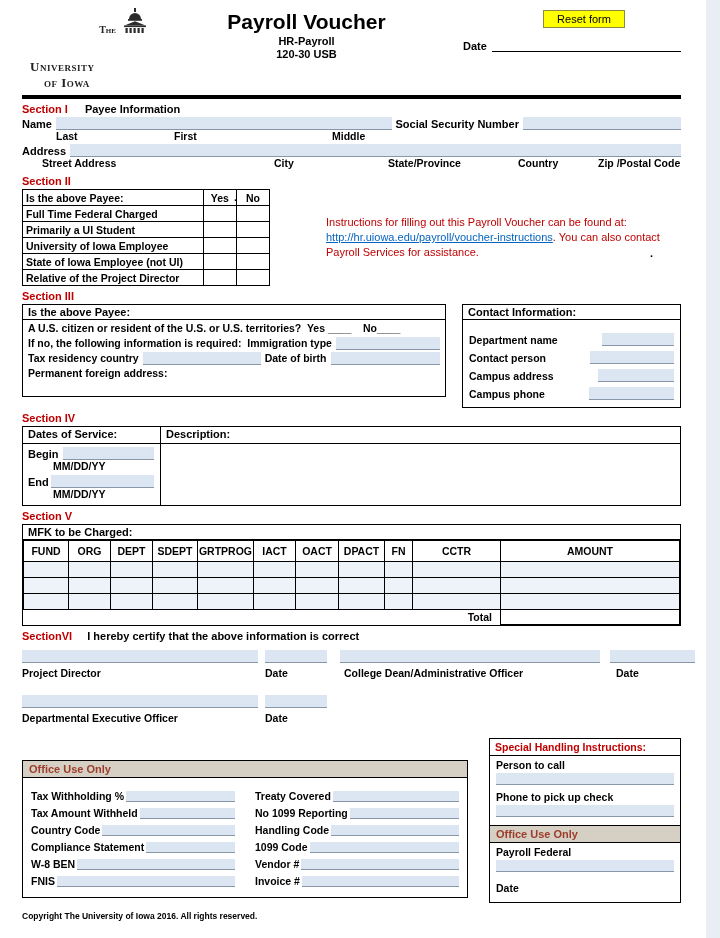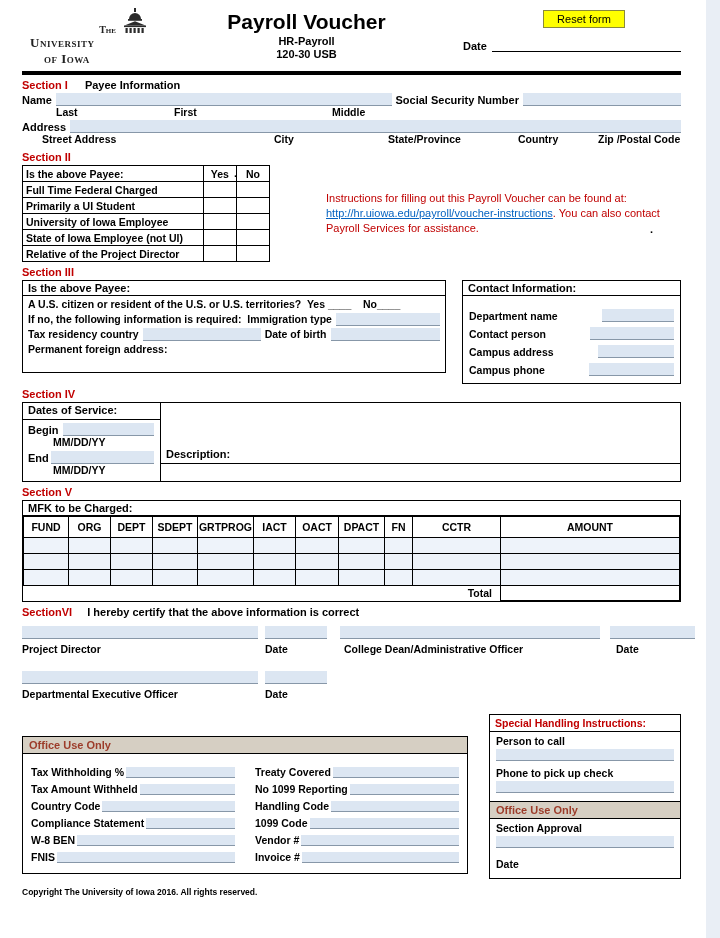--- a/index.html
+++ b/index.html
@@ -15,21 +15,21 @@
   .frow { display:flex; align-items:flex-end; gap:4px; }
   .grow { flex:1; }
   .bf { background:#dce6f2; border-bottom:1px solid #8797a8; height:13px; display:inline-block; }
   .box { border:1px solid #000; }
   .boxtitle { padding:1px 5px; border-bottom:1px solid #000; font-weight:bold; }
 
   
   .header { display:flex; align-items:flex-start; }
   .logo { width:128px; font-family:"Liberation Serif", serif; font-variant:small-caps; color:#222; padding-left:8px; padding-top:2px; }
   .logo-r1 { display:flex; align-items:flex-end; gap:4px; font-size:10px; font-weight:bold; padding-left:2px;justify-content:flex-end; }
-  .logo-r2 { font-size:13px; font-weight:bold; letter-spacing:.5px; }
+  .logo-r2 { font-size:13px; font-weight:bold; letter-spacing:.5px;margin-top:24px; }
   .logo-r3 { font-size:13px; font-weight:bold; letter-spacing:.5px; padding-left:14px; }
   .title-block { flex:1; text-align:center; padding-top:4px; }
   .form-title { font-size:21px; font-weight:bold; }
   .form-sub { font-size:11px; font-weight:bold; margin-top:1px; }
   .header-right { width:218px; padding-top:4px; }
   .reset-btn { display:block; margin-left:80px; width:82px; height:18px; background:#FFFF00; border:1px solid #8a8a3a; font-family:"Liberation Sans",sans-serif; font-size:11px; color:#000; cursor:pointer; }
   .date-row { display:flex; align-items:flex-end; gap:5px; margin-top:12px; }
   .date-line { flex:1; border-bottom:1px solid #000; height:12px; }
   .black-bar { height:4px; background:#000; margin-top:4px; }
 
@@ -56,21 +56,21 @@
   .contactbox { flex:1; }
   .s3line { padding:1px 5px 0; font-size:10.5px; line-height:14px; }
   .s3line.frow { display:flex; align-items:flex-end; }
   .s3blank { height:16px; }
   .cgap { height:8px; }
   .crow { display:flex; align-items:flex-end; padding:0 6px; margin-top:5px; font-size:10.5px;gap:44px; }
 
   
   .s4box { display:flex; margin-top:2px; min-height:80px; }
   .s4left { width:138px; border-right:1px solid #000; display:flex; flex-direction:column; }
-  .s4right { flex:1; display:flex; flex-direction:column;margin-top:44px; }
+  .s4right { flex:1; display:flex; flex-direction:column; }
   .s4h { border-bottom:1px solid #000; padding:1px 5px; height:17px; font-weight:bold; }
   .s4line { display:flex; align-items:flex-end; padding:3px 6px 0 5px; }
   .s4fmt { padding-left:30px; font-size:10.5px; }
   .descarea { flex:1; }
 
   
   .s5box { margin-top:2px; }
   .t5 { width:100%; border-collapse:collapse; font-size:10.5px; }
   .t5 th { border:1px solid #000; height:21px; text-align:center; font-weight:bold; }
   .t5 td.dcell { border:1px solid #000; height:16px; background:#eef3fa; }
@@ -437,21 +437,21 @@
     <div class="box specialbox">
       <div class="sp-title red b">Special Handling Instructions:</div>
       <div class="spbody">
         <div class="b sp-lbl">Person to call</div>
         <div class="bf spf"></div>
         <div class="b sp-lbl mt6">Phone to pick up check</div>
         <div class="bf spf"></div>
       </div>
       <div class="bandhead inner">Office Use Only</div>
       <div class="spbody2">
-        <div class="b sp-lbl">Section Approval</div>
+        <div class="b sp-lbl">Payroll Federal</div>
         <div class="bf spf"></div>
         <div class="b sp-lbl mt10">Date</div>
       </div>
     </div>
   </div>
 
   <div class="footer">Copyright The University of Iowa 2016.  All rights reserved.</div>
 </div>
 
 </body></html>

